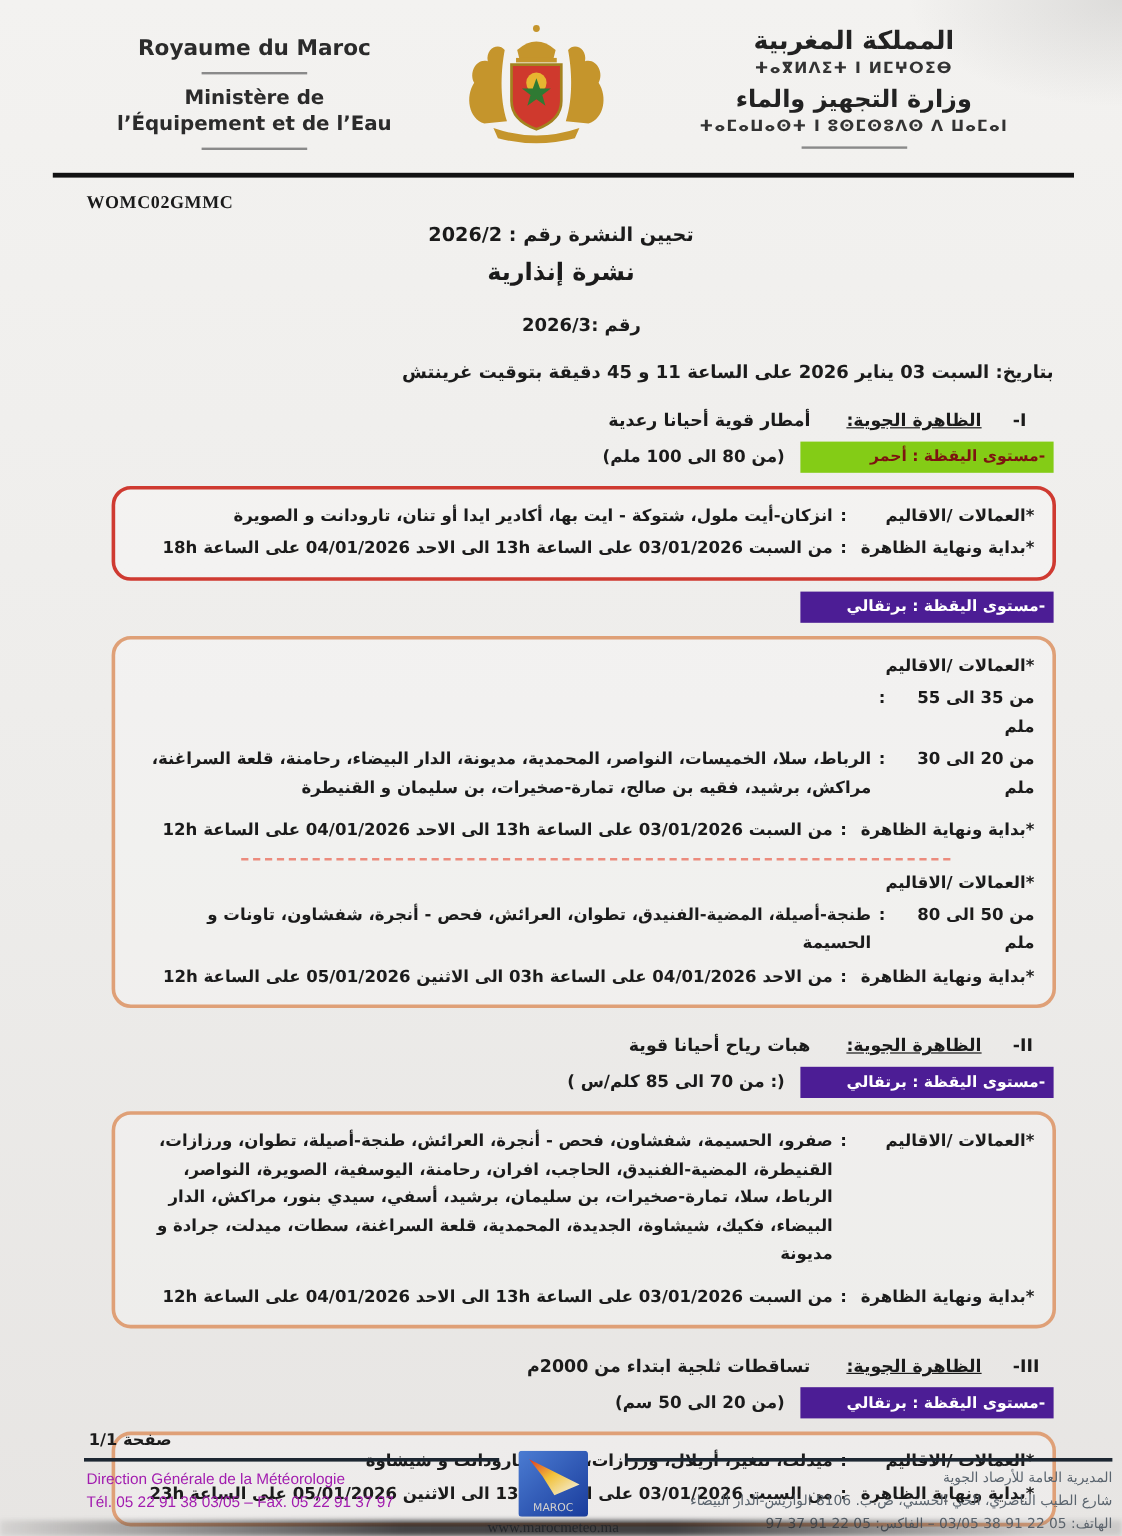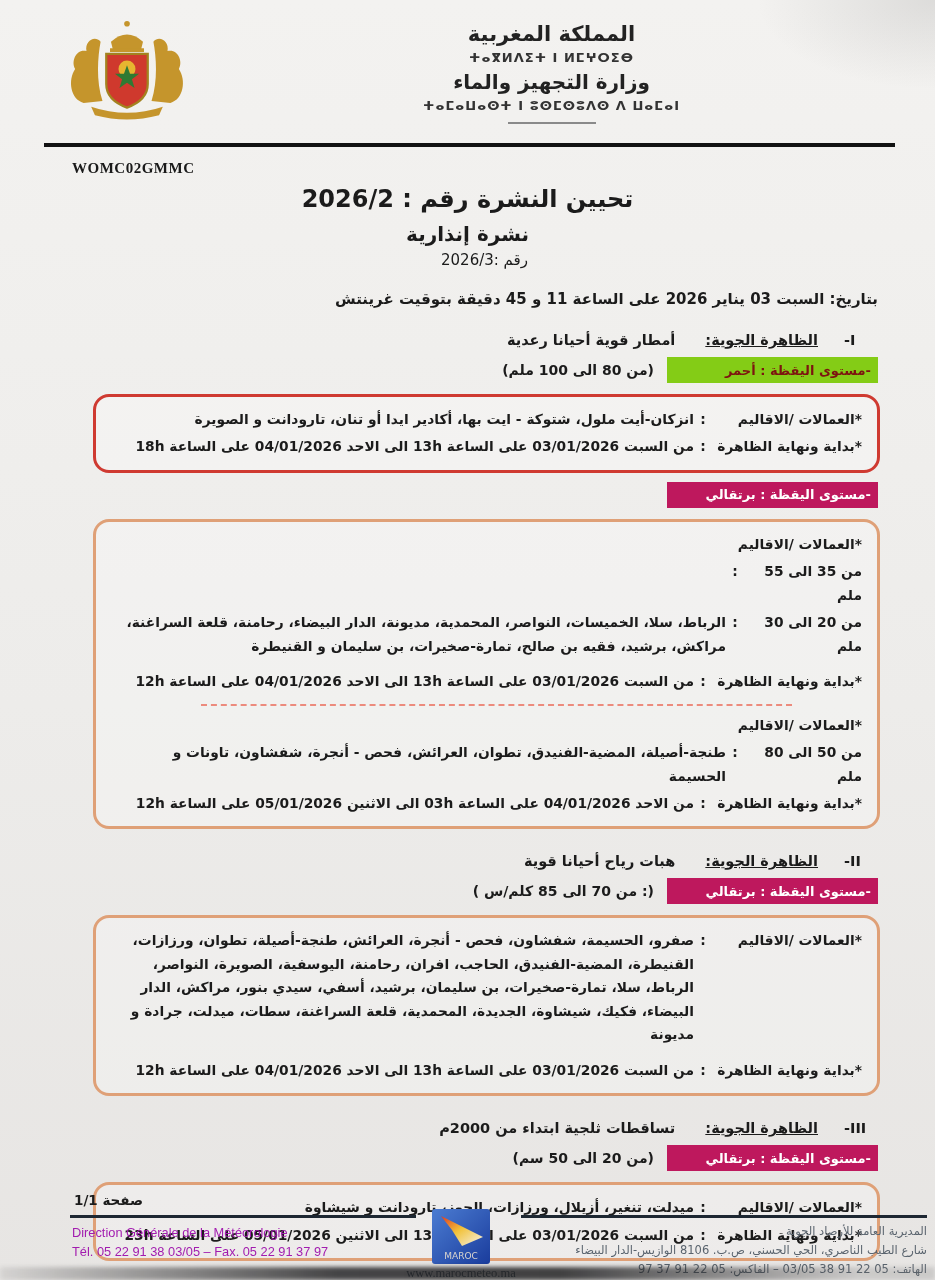--- a/index.html
+++ b/index.html
@@ -23,38 +23,38 @@
   .h-ar-2{font-size:20px;font-weight:bold;color:#222;margin-top:5px;}
   .top-rule{height:4px;background:#121212;margin:10px 40px 0 44px;}
 
   .doc-code{
     font-family:"Liberation Serif", serif;font-weight:bold;font-size:15px;
     margin:13px 0 0 72px;letter-spacing:.5px;color:#1a1a1a;
   }
 
   
   .title-block{direction:rtl;text-align:center;margin-top:8px;}
-  .title-main{font-size:24px;font-weight:bold;}
+  .title-main{font-size:16px;font-weight:bold;}
   .title-sub{font-size:20px;font-weight:bold;margin-top:9px;}
-  .title-num{font-size:15px;font-weight:normal;margin-top:5px;padding-left:34px;}
+  .title-num{font-size:15px;font-weight:bold;margin-top:24px;padding-left:34px;}
   .date-line{direction:rtl;text-align:right;font-weight:bold;font-size:15px;margin:21px 57px 0 40px;}
 
   
   .phen-row{direction:rtl;display:flex;align-items:baseline;margin:24px 57px 0 40px;font-weight:bold;font-size:14.5px;}
   .numeral{direction:ltr;unicode-bidi:isolate;width:34px;flex:0 0 34px;margin-left:26px;}
   .phen-label{text-decoration:underline;margin-left:30px;white-space:nowrap;}
   .phen-text{white-space:nowrap;}
 
   .vig-row{direction:rtl;display:flex;align-items:center;margin:9px 57px 0 40px;gap:13px;}
   .vig-badge{
     width:211px;height:26px;flex:0 0 211px;display:flex;align-items:center;
     padding:0 7px;box-sizing:border-box;font-size:13px;font-weight:bold;
   }
   .vig-badge.red{background:#84cc16;color:#7d1410;}
-  .vig-badge.orange{background:#be185d;color:#ffffff;}
+  .vig-badge.orange{background:#4c1d95;color:#ffffff;}
   .vig-value{font-weight:bold;font-size:14px;}
 
   
   .alert-box{
     margin:11px 55px 0 93px;border-radius:16px;padding:7px 15px;
     direction:rtl;font-weight:bold;font-size:13.8px;background:rgba(255,255,255,.25);
   }
   .alert-box.red{border:3px solid #cf3a31;}
   .alert-box.orange{border:3px solid #dfa077;}
   .box-row{display:flex;align-items:flex-start;margin:4px 0;line-height:1.7;}
@@ -93,20 +93,27 @@
     position:absolute;top:0;right:0;width:180px;height:90px;
     background:radial-gradient(ellipse at top right,rgba(120,120,120,.18),transparent 70%);
   }
 </style>
 </head>
 <body>
 
 <div class="page">
 
   <div class="header">
+    <div class="header-left">
+      <div class="h-fr-1">Royaume du Maroc</div>
+      <div class="mini-divider"></div>
+      <div class="h-fr-2">Ministère de</div>
+      <div class="h-fr-2">l’Équipement et de l’Eau</div>
+      <div class="mini-divider"></div>
+    </div>
 
     <div class="coat-wrap">
       <svg width="132" height="114" viewBox="0 0 140 120">
 
         <path d="M24,96 C10,92 7,72 15,60 C10,51 17,38 27,41 C25,30 36,24 42,31 C39,47 37,72 44,94 Z" fill="#c5952c"></path>
         <path d="M116,96 C130,92 133,72 125,60 C130,51 123,38 113,41 C115,30 104,24 98,31 C101,47 103,72 96,94 Z" fill="#c5952c"></path>
 
         <g fill="#c5952c">
           <circle cx="70" cy="12" r="3"></circle>
           <path d="M53,31 q17,-15 34,0 l-2,8 h-30 Z"></path>

